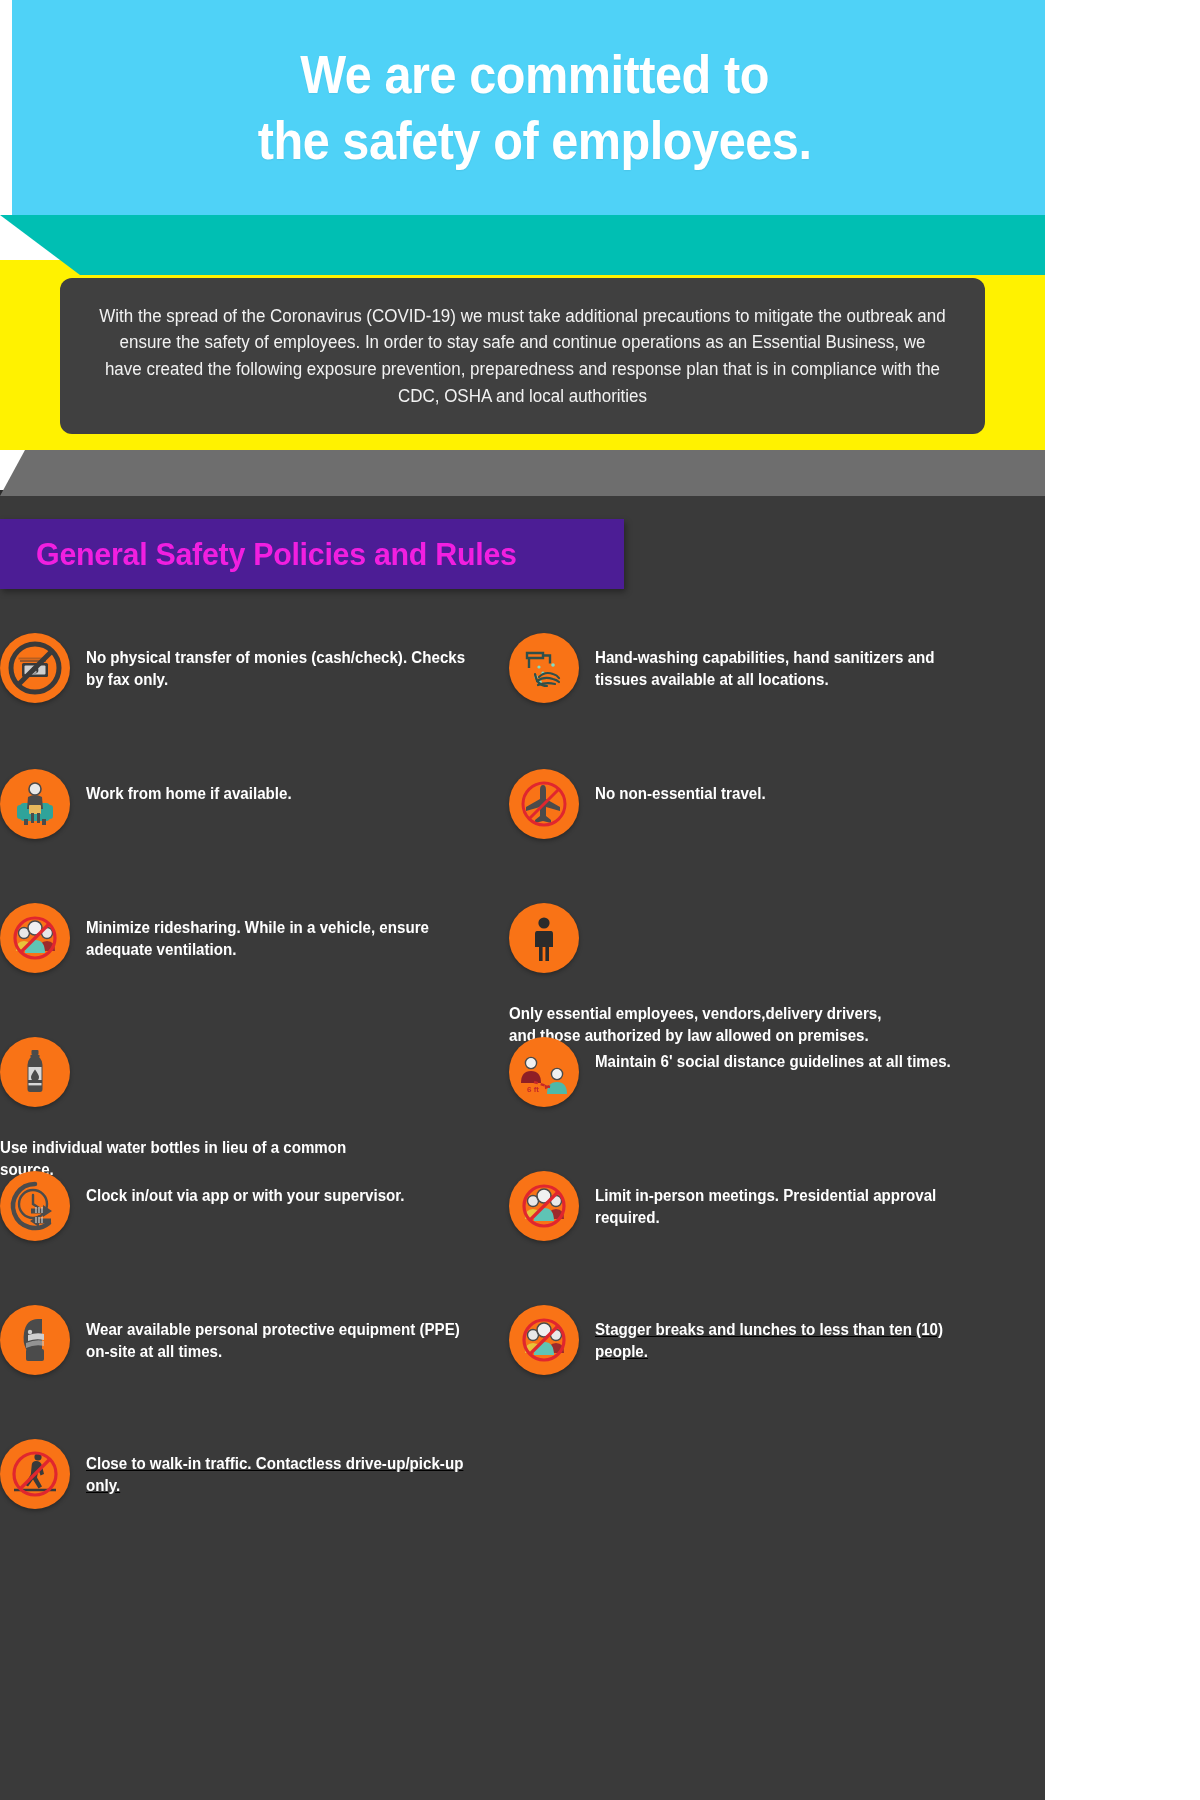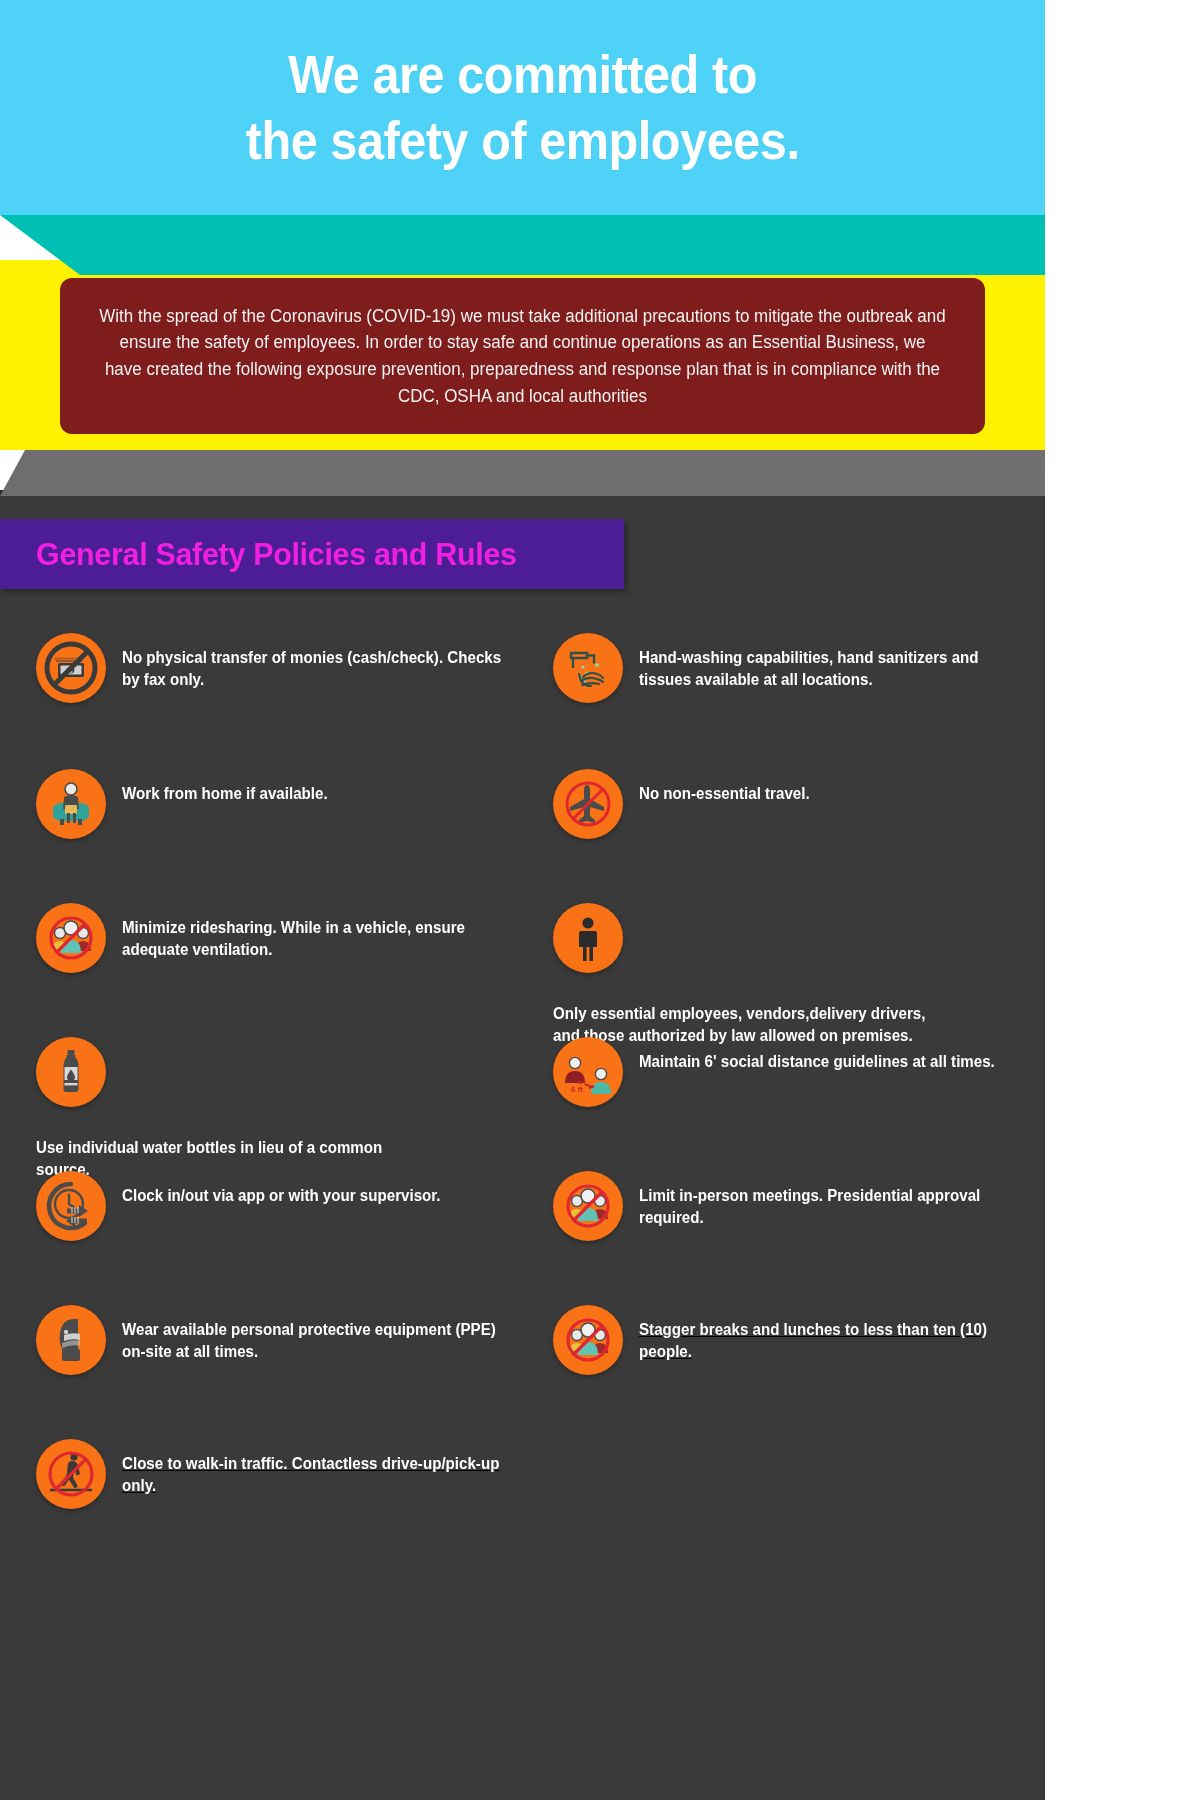--- a/index.html
+++ b/index.html
@@ -4,21 +4,21 @@
 <style>
   * { margin:0; padding:0; box-sizing:border-box; }
   html,body { background:#ffffff; }
   body {
     width:1045px; height:1800px; position:relative; overflow:hidden;
     font-family:"Liberation Sans", sans-serif;
   }
 
   
   .header-band{
-    position:absolute; left:0; top:0; width:1045px; height:215px;
+    position:absolute; left:12px; top:0; width:1045px; height:215px;
     background:#4FD2F7;
     clip-path: polygon(0 0, 1045px 0, 1045px 215px, 0 215px);
     display:flex; align-items:center; justify-content:center;
   }
   .header-title{
     color:#ffffff; text-align:center;
     font-size:54px; line-height:1.22; font-weight:700;
     letter-spacing:-0.5px; transform:scaleX(0.9); transform-origin:center;
     text-shadow:0 1px 2px rgba(0,0,0,.06);
   }
@@ -36,21 +36,21 @@
     background:#FFF200; z-index:-1;
   }
   .yellow-body{
     position:absolute; left:0; top:260px; width:1045px; height:190px;
     background:#FFF200;
   }
 
   
   .intro-box{
     position:absolute; left:60px; top:278px; width:925px; height:156px;
-    background:#7f1d1d; border-radius:12px;
+    background:#404040; border-radius:12px;
     display:flex; align-items:center; justify-content:center;
     padding:12px 26px; z-index:5;
   }
   .intro-text{
     color:#f2f2f2; text-align:center;
     font-size:17.5px; line-height:1.52; font-weight:400;
     transform:scaleX(0.97); transform-origin:center;
   }
 
   
@@ -80,22 +80,21 @@
   }
   .section-heading-text{
     color:#F11FE0; font-size:32px; font-weight:700;
     padding-left:38px; letter-spacing:-0.3px;
     transform:scaleX(0.95); transform-origin:left center;
   }
 
   
   .policy-grid{
     position:absolute; left:0; top:627px; width:1168px;
-    display:grid; grid-template-columns:505px 505px; column-gap:12px;
-    padding-left:36px;
+    display:grid; grid-template-columns:505px 505px; column-gap:4px;
     z-index:4;
   }
   .policy-item{
     display:flex; align-items:flex-start; gap:16px;
     height:134px; padding-top:6px;
   }
   .policy-icon{
     flex:0 0 auto; width:70px; height:70px; border-radius:50%;
     background:#f97316; position:relative;
     display:flex; align-items:center; justify-content:center;

